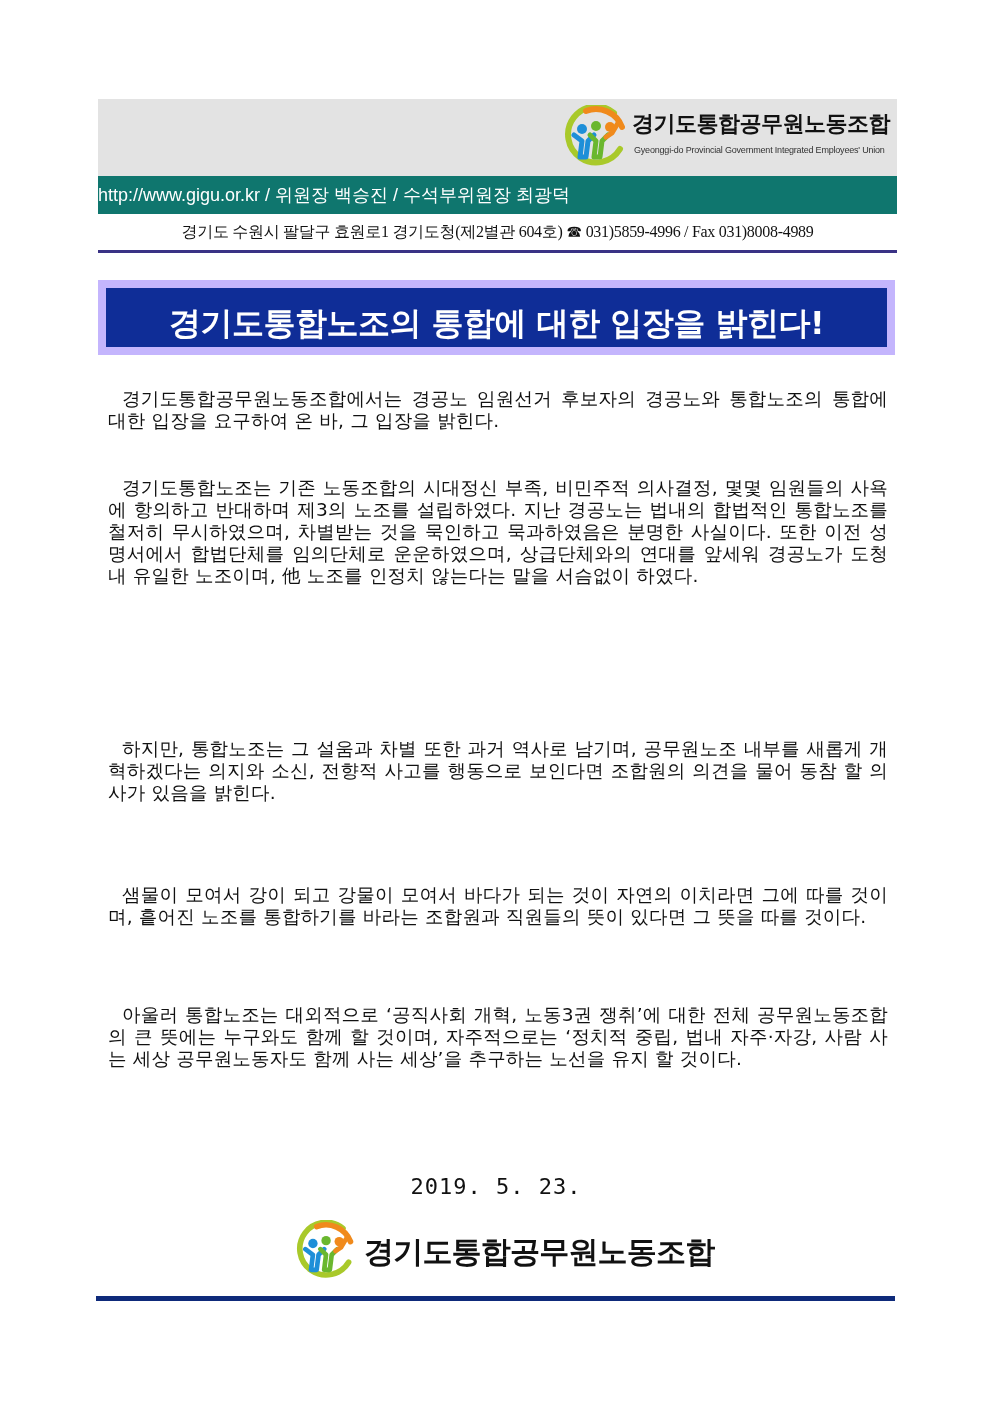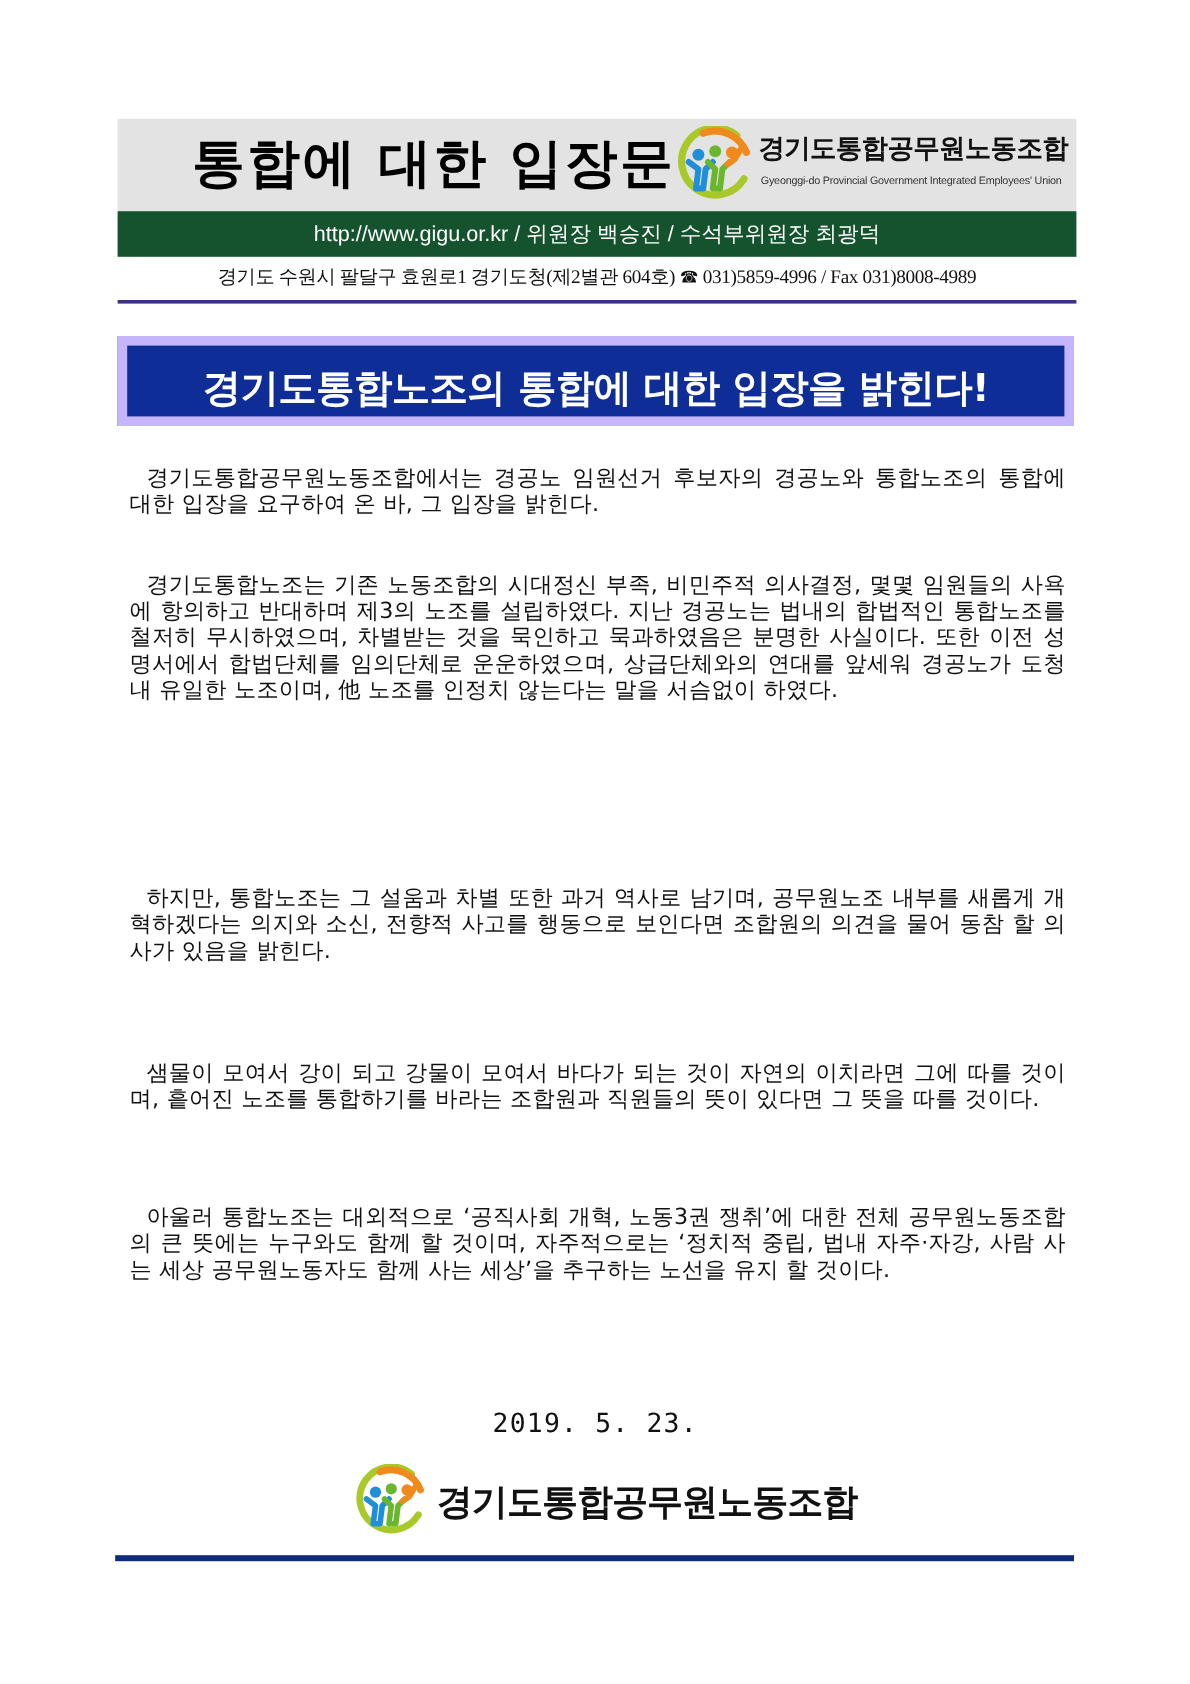--- a/index.html
+++ b/index.html
@@ -4,21 +4,21 @@
   <style>
     html, body { margin:0; padding:0; background:#ffffff; }
     body { width:992px; height:1403px; position:relative; overflow:hidden; font-family:"DejaVu Sans", sans-serif; color:#111; }
 
     .header-box { position:absolute; left:98px; top:99px; width:799px; height:77px; background:#e3e3e3; }
     .doc-title { position:absolute; left:62px; top:8px; font-size:44px; font-weight:bold; letter-spacing:2px; color:#000; white-space:nowrap; font-family:"DejaVu Sans", sans-serif; }
     .logo-wrap { position:absolute; left:466px; top:6px; width:66px; height:64px; }
     .org-name-top { position:absolute; left:534px; top:10px; font-size:22px; font-weight:bold; color:#111; letter-spacing:-0.5px; white-space:nowrap; }
     .org-name-en { position:absolute; left:536px; top:46px; font-size:9px; color:#333; white-space:nowrap; letter-spacing:-0.2px; font-family:"Liberation Sans", sans-serif; }
 
-    .blue-band { position:absolute; left:98px; top:176px; width:799px; height:38px; background:#14532d; color:#fff; text-align:center; line-height:38px; font-size:18px; white-space:nowrap; font-family:"Liberation Sans", sans-serif; }
+    .blue-band { position:absolute; left:98px; top:176px; width:799px; height:38px; background:#0f766e; color:#fff; text-align:left; line-height:38px; font-size:18px; white-space:nowrap; font-family:"Liberation Sans", sans-serif; }
 
     .address-line { position:absolute; left:98px; top:216px; width:799px; height:32px; text-align:center; line-height:32px; font-size:16px; color:#111; white-space:nowrap; font-family:"Liberation Serif", serif; letter-spacing:-0.3px; }
     .address-rule { position:absolute; left:98px; top:250px; width:799px; height:3px; background:#3a3285; }
 
     .headline-box { position:absolute; left:98px; top:280px; width:797px; height:75px; background:#0f2d97; border:8px solid #c4b5fd; box-sizing:border-box; }
     .headline { position:absolute; left:0; right:0; top:0; bottom:0; text-align:center; line-height:71px; color:#fff; font-size:32px; font-weight:bold; white-space:nowrap; letter-spacing:-0.5px; }
 
     .body-text { position:absolute; left:108px; width:780px; font-size:18.5px; line-height:22px; color:#111; text-align:justify; text-align-last:left; letter-spacing:0.2px; font-family:"DejaVu Sans", sans-serif; }
     .para { margin:0; }
     .para .indent { display:inline-block; width:14px; }
@@ -32,21 +32,20 @@
     .date { position:absolute; left:0; width:992px; top:1174px; text-align:center; font-size:22px; color:#111; font-family:"DejaVu Sans Mono", monospace; letter-spacing:1px; }
 
     .footer-logo { position:absolute; left:296px; top:1220px; width:62px; height:62px; }
     .footer-org { position:absolute; left:364px; top:1232px; font-size:30px; font-weight:bold; color:#111; white-space:nowrap; letter-spacing:-0.8px; }
     .footer-rule { position:absolute; left:96px; top:1296px; width:799px; height:5px; background:#0e2a7a; }
   </style>
 </head>
 <body>
 
 <div class="header-box">
-  <div class="doc-title">통합에 대한 입장문</div>
 
   <div class="logo-wrap">
     <svg width="66" height="64" viewBox="0 0 66 64">
       <path d="M50 8 A28 28 0 1 0 56 44" fill="none" stroke="#a9c92a" stroke-width="6" stroke-linecap="round"></path>
       <path d="M22 6 A28 28 0 0 1 58 22" fill="none" stroke="#f08a1c" stroke-width="6" stroke-linecap="round"></path>
       <circle cx="18" cy="24" r="5" fill="#1e8fd8"></circle>
       <circle cx="32" cy="21" r="5" fill="#6ab72e"></circle>
       <circle cx="46" cy="22" r="5" fill="#f08a1c"></circle>
       <path d="M10 30 L18 36 L16 52 L22 52 L24 36 L30 30" fill="none" stroke="#1e8fd8" stroke-width="5" stroke-linecap="round" stroke-linejoin="round"></path>
       <path d="M26 30 L32 36 L30 52 L36 52 L38 36 L44 30" fill="none" stroke="#6ab72e" stroke-width="5" stroke-linecap="round" stroke-linejoin="round"></path>

